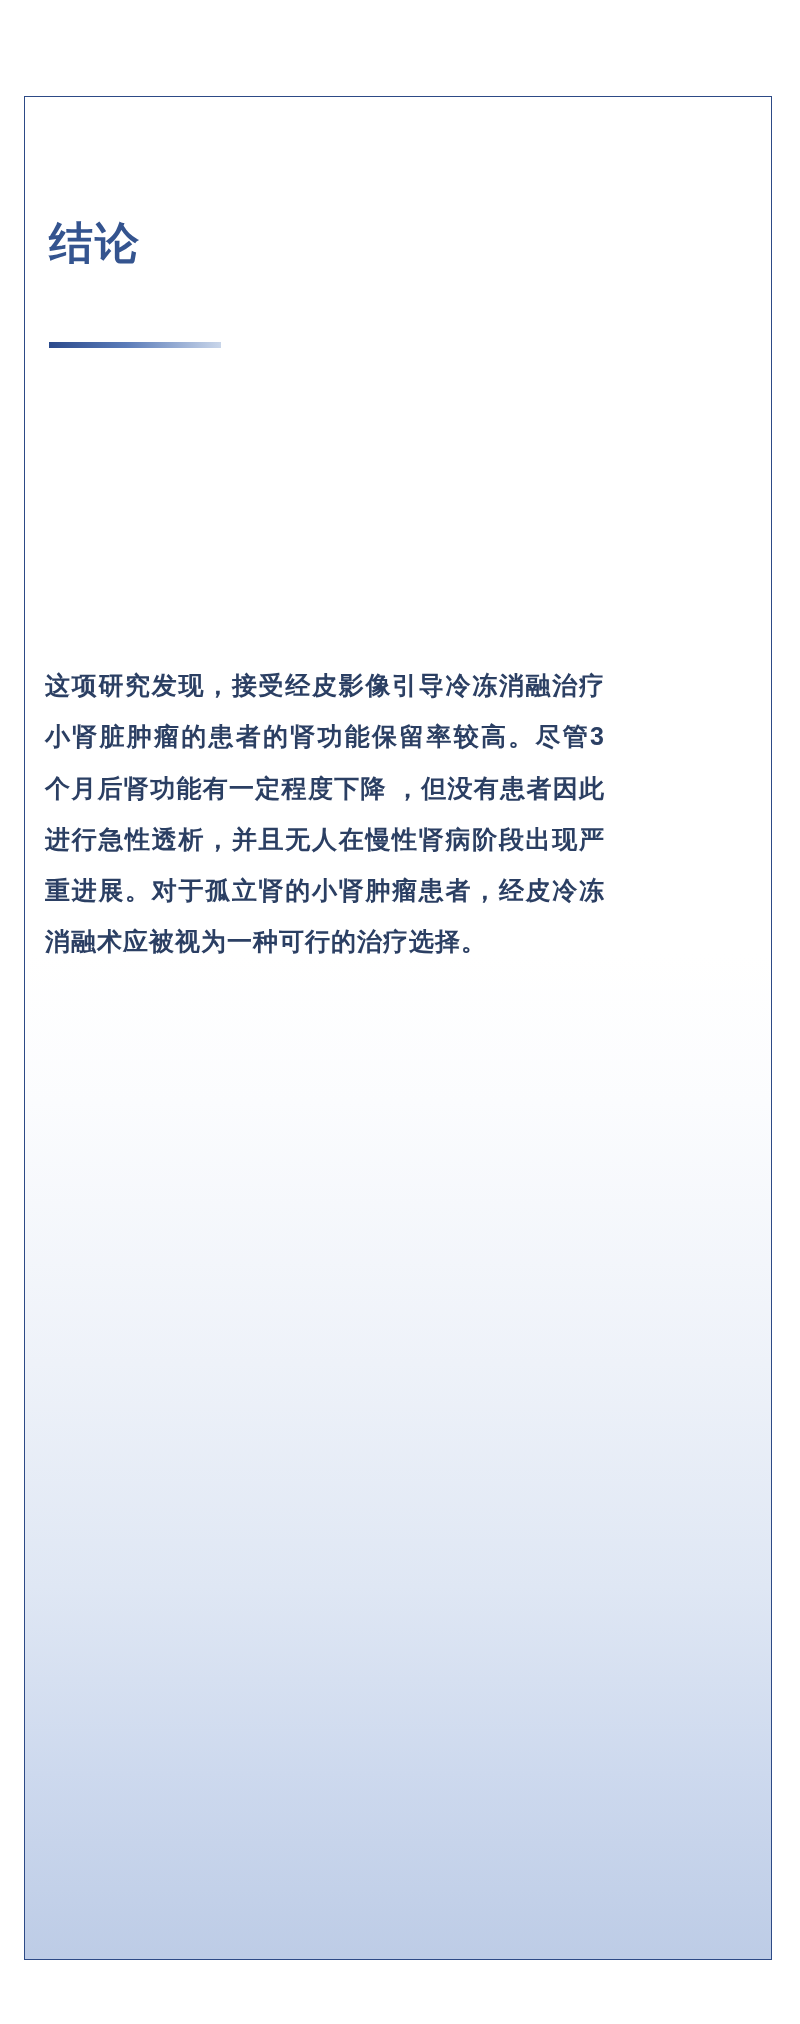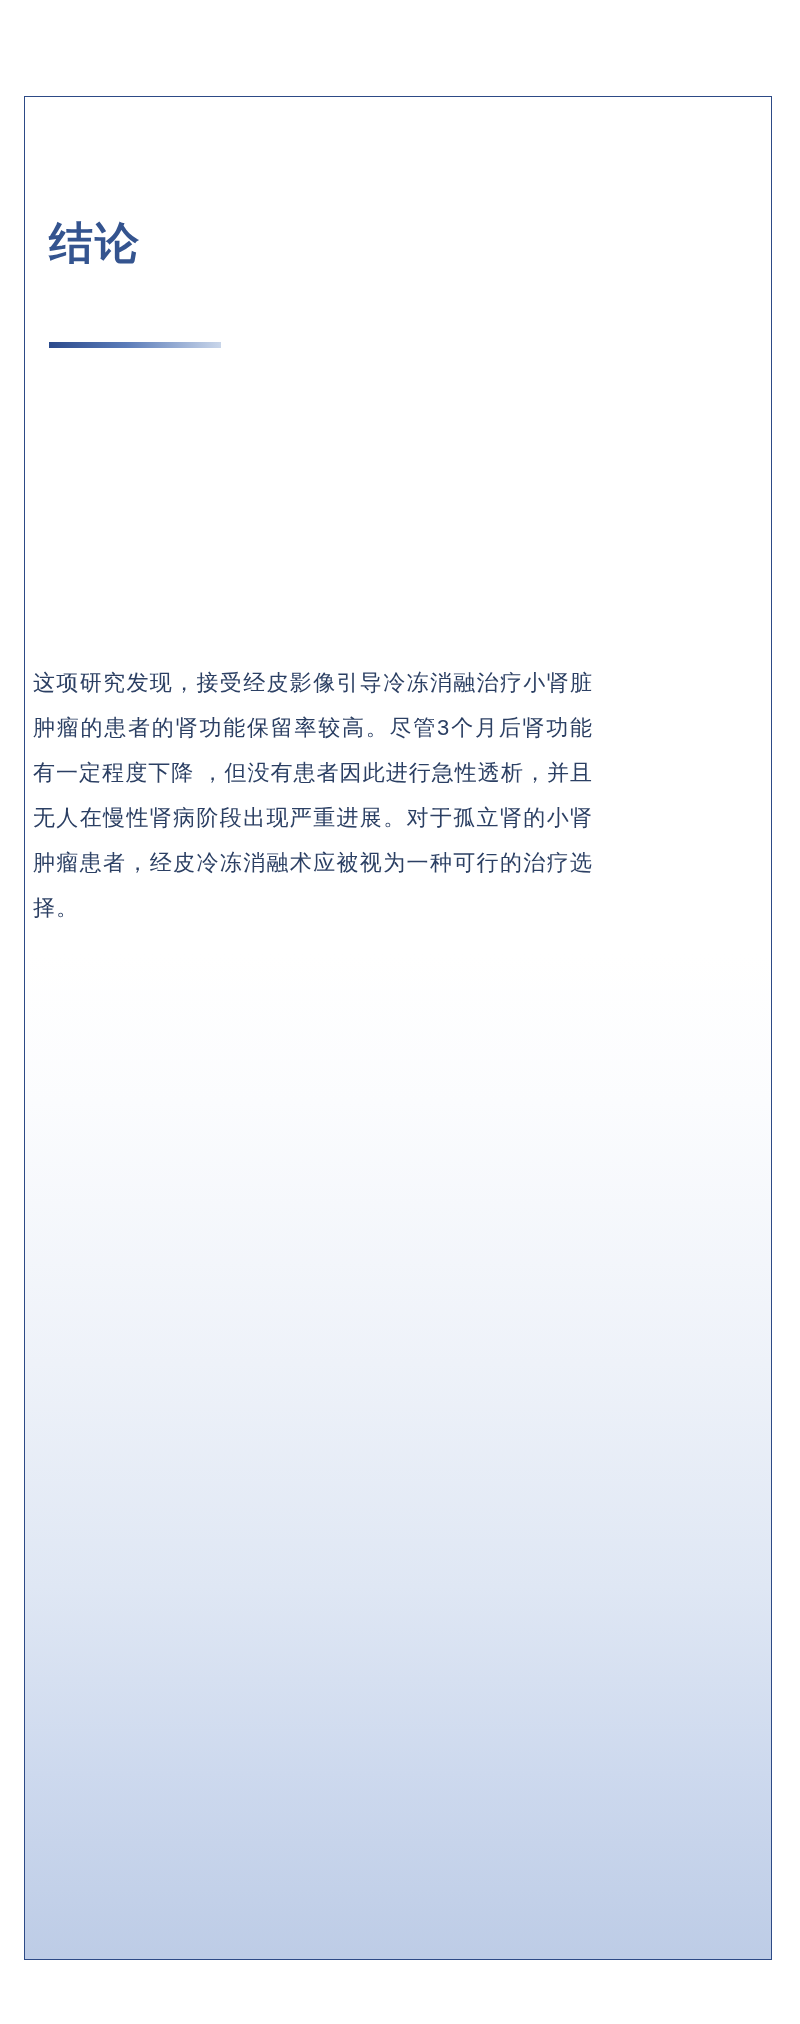--- a/index.html
+++ b/index.html
@@ -66,29 +66,30 @@
     position: absolute;
     left: 24px;
     top: 245px;
     width: 172px;
     height: 6px;
     background: linear-gradient(to right, #2b4a8c 0%, #5b7cb9 45%, #c9d6ea 100%);
   }
 
   .body-text {
     position: absolute;
-    left: 8px;
+    left: 20px;
     top: 563px;
     width: 560px;
-    font-size: 22px;
+    font-size: 25px;
     line-height: 2.05;
     color: #2b3f63;
     letter-spacing: 1px;
     text-align: justify;
     text-justify: inter-ideograph;
+    font-weight: bold;
   }
 </style>
 </head>
 <body>
 
 <div class="page">
   <div class="card">
     <div class="card-inner">
 
       <div class="section-title">结论</div>

